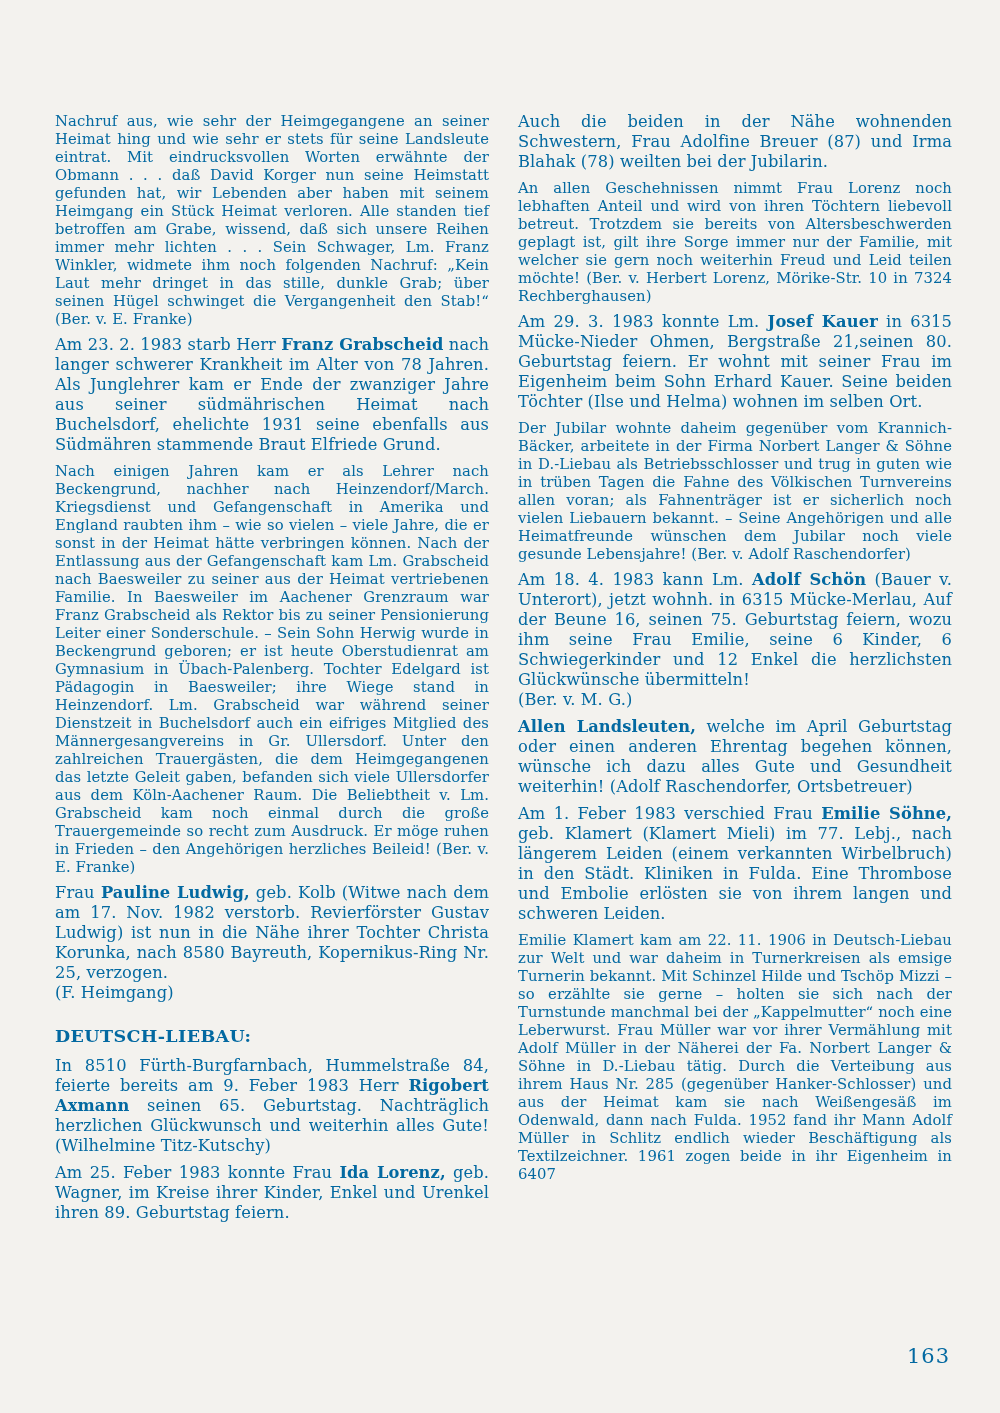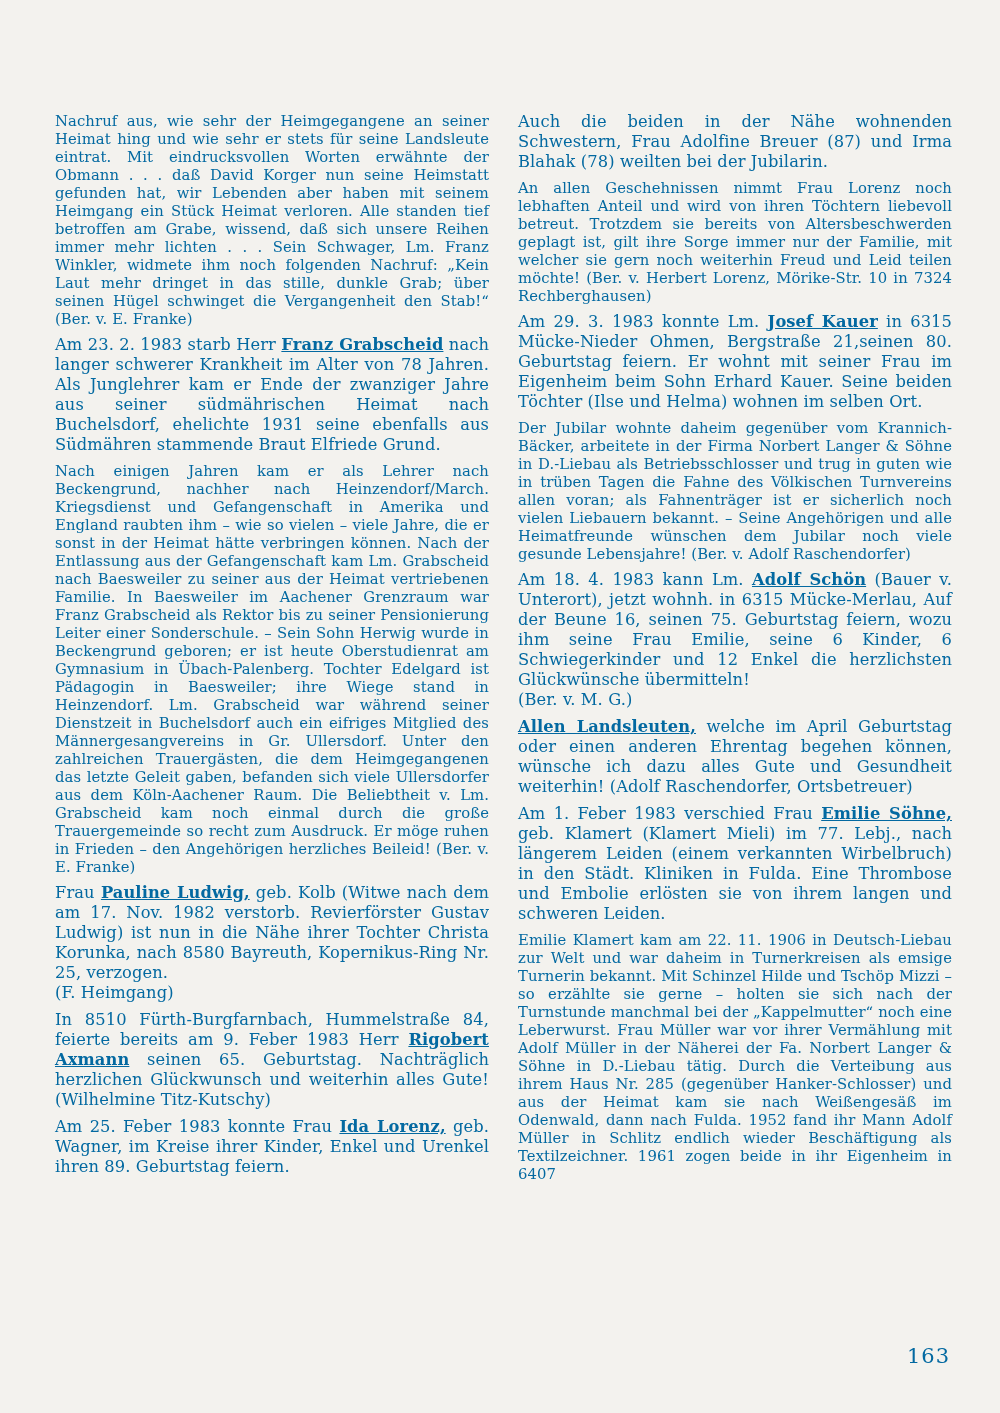--- a/index.html
+++ b/index.html
@@ -34,21 +34,21 @@
     letter-spacing: 0.1px;
   }
   .para.large {
     font-size: 16.3px;
     line-height: 20px;
   }
   .para.small {
     font-size: 14.8px;
     line-height: 18px;
   }
-  .para b { font-weight: bold; text-decoration: underline; }
+  .para b { font-weight: bold; }
   .credit {
     display: block;
   }
   .section-heading {
     font-size: 17.5px;
     line-height: 22px;
     font-weight: bold;
     letter-spacing: 0.4px;
     margin: 22px 0 9px 0;
   }
@@ -63,20 +63,21 @@
 </head>
 <body>
 
 <div class="page">
   <div class="columns">
     <div class="column" id="col-left">
         <p class="para small">Nachruf aus, wie sehr der Heimgegangene an seiner Heimat hing und wie sehr er stets für seine Landsleute eintrat. Mit eindrucksvollen Worten erwähnte der Obmann . . . daß David Korger nun seine Heimstatt gefunden hat, wir Lebenden aber haben mit seinem Heimgang ein Stück Heimat verloren. Alle standen tief betroffen am Grabe, wissend, daß sich unsere Reihen immer mehr lichten . . . Sein Schwager, Lm. Franz Winkler, widmete ihm noch folgenden Nachruf: „Kein Laut mehr dringet in das stille, dunkle Grab; über seinen Hügel schwinget die Vergangenheit den Stab!“ (Ber. v. E. Franke)</p>
         <p class="para large">Am 23. 2. 1983 starb Herr <b>Franz Grabscheid</b> nach langer schwerer Krankheit im Alter von 78 Jahren. Als Junglehrer kam er Ende der zwanziger Jahre aus seiner südmährischen Heimat nach Buchelsdorf, ehelichte 1931 seine ebenfalls aus Südmähren stammende Braut Elfriede Grund.</p>
         <p class="para small">Nach einigen Jahren kam er als Lehrer nach Beckengrund, nachher nach Heinzendorf/March. Kriegsdienst und Gefangenschaft in Amerika und England raubten ihm – wie so vielen – viele Jahre, die er sonst in der Heimat hätte verbringen können. Nach der Entlassung aus der Gefangenschaft kam Lm. Grabscheid nach Baesweiler zu seiner aus der Heimat vertriebenen Familie. In Baesweiler im Aachener Grenzraum war Franz Grabscheid als Rektor bis zu seiner Pensionierung Leiter einer Sonderschule. – Sein Sohn Herwig wurde in Beckengrund geboren; er ist heute Oberstudienrat am Gymnasium in Übach-Palenberg. Tochter Edelgard ist Pädagogin in Baesweiler; ihre Wiege stand in Heinzendorf. Lm. Grabscheid war während seiner Dienstzeit in Buchelsdorf auch ein eifriges Mitglied des Männergesangvereins in Gr. Ullersdorf. Unter den zahlreichen Trauergästen, die dem Heimgegangenen das letzte Geleit gaben, befanden sich viele Ullersdorfer aus dem Köln-Aachener Raum. Die Beliebtheit v. Lm. Grabscheid kam noch einmal durch die große Trauergemeinde so recht zum Ausdruck. Er möge ruhen in Frieden – den Angehörigen herzliches Beileid! (Ber. v. E. Franke)</p>
         <p class="para large">Frau <b>Pauline Ludwig,</b> geb. Kolb (Witwe nach dem am 17. Nov. 1982 verstorb. Revierförster Gustav Ludwig) ist nun in die Nähe ihrer Tochter Christa Korunka, nach 8580 Bayreuth, Kopernikus-Ring Nr. 25, verzogen.<span class="credit">(F. Heimgang)</span></p>
+        <h3 class="section-heading">DEUTSCH-LIEBAU:</h3>
         <p class="para large">In 8510 Fürth-Burgfarnbach, Hummelstraße 84, feierte bereits am 9. Feber 1983 Herr <b>Rigobert Axmann</b> seinen 65. Geburtstag. Nachträglich herzlichen Glückwunsch und weiterhin alles Gute! (Wilhelmine Titz-Kutschy)</p>
         <p class="para large">Am 25. Feber 1983 konnte Frau <b>Ida Lorenz,</b> geb. Wagner, im Kreise ihrer Kinder, Enkel und Urenkel ihren 89. Geburtstag feiern.</p>
       </div>
     <div class="column" id="col-right">
         <p class="para large">Auch die beiden in der Nähe wohnenden Schwestern, Frau Adolfine Breuer (87) und Irma Blahak (78) weilten bei der Jubilarin.</p>
         <p class="para small">An allen Geschehnissen nimmt Frau Lorenz noch lebhaften Anteil und wird von ihren Töchtern liebevoll betreut. Trotzdem sie bereits von Altersbeschwerden geplagt ist, gilt ihre Sorge immer nur der Familie, mit welcher sie gern noch weiterhin Freud und Leid teilen möchte! (Ber. v. Herbert Lorenz, Mörike-Str. 10 in 7324 Rechberghausen)</p>
         <p class="para large">Am 29. 3. 1983 konnte Lm. <b>Josef Kauer</b> in 6315 Mücke-Nieder Ohmen, Bergstraße 21,seinen 80. Geburtstag feiern. Er wohnt mit seiner Frau im Eigenheim beim Sohn Erhard Kauer. Seine beiden Töchter (Ilse und Helma) wohnen im selben Ort.</p>
         <p class="para small">Der Jubilar wohnte daheim gegenüber vom Krannich-Bäcker, arbeitete in der Firma Norbert Langer &amp; Söhne in D.-Liebau als Betriebsschlosser und trug in guten wie in trüben Tagen die Fahne des Völkischen Turnvereins allen voran; als Fahnenträger ist er sicherlich noch vielen Liebauern bekannt. – Seine Angehörigen und alle Heimatfreunde wünschen dem Jubilar noch viele gesunde Lebensjahre! (Ber. v. Adolf Raschendorfer)</p>
         <p class="para large">Am 18. 4. 1983 kann Lm. <b>Adolf Schön</b> (Bauer v. Unterort), jetzt wohnh. in 6315 Mücke-Merlau, Auf der Beune 16, seinen 75. Geburtstag feiern, wozu ihm seine Frau Emilie, seine 6 Kinder, 6 Schwiegerkinder und 12 Enkel die herzlichsten Glückwünsche übermitteln!<span class="credit">(Ber. v. M. G.)</span></p>
         <p class="para large"><b>Allen Landsleuten,</b> welche im April Geburtstag oder einen anderen Ehrentag begehen können, wünsche ich dazu alles Gute und Gesundheit weiterhin! (Adolf Raschendorfer, Ortsbetreuer)</p>

